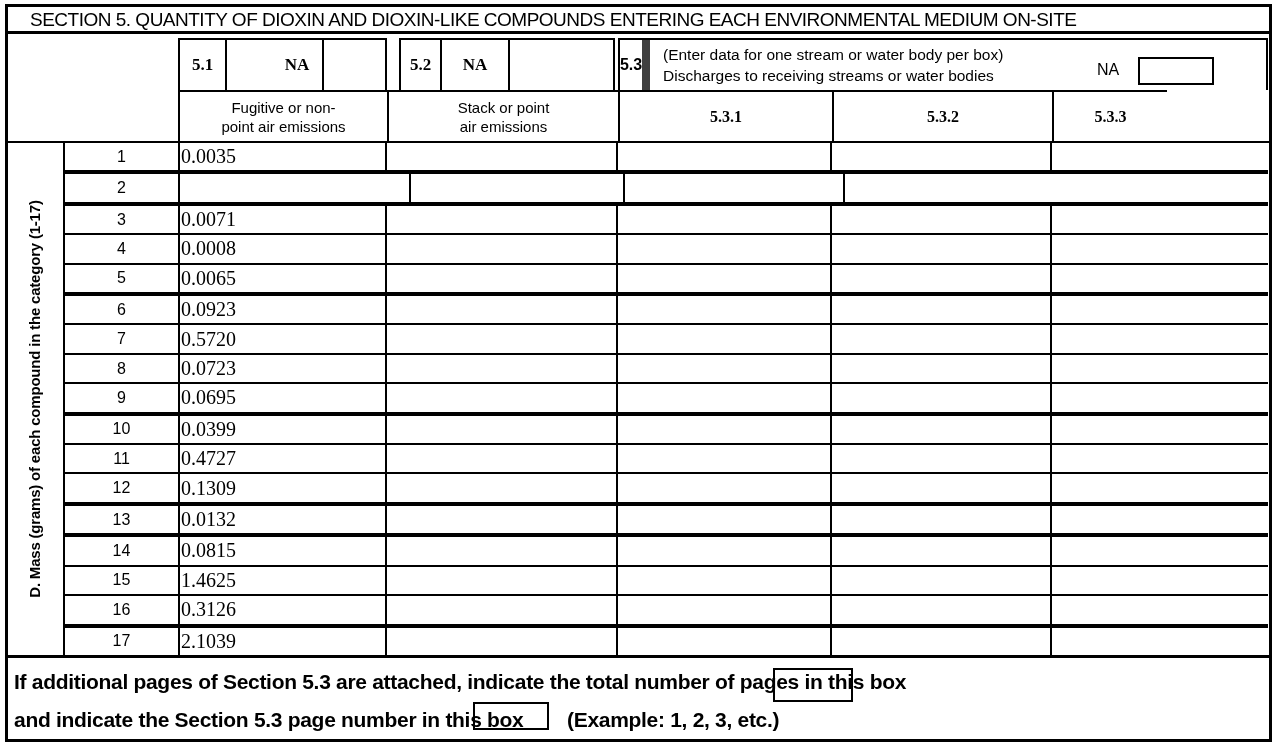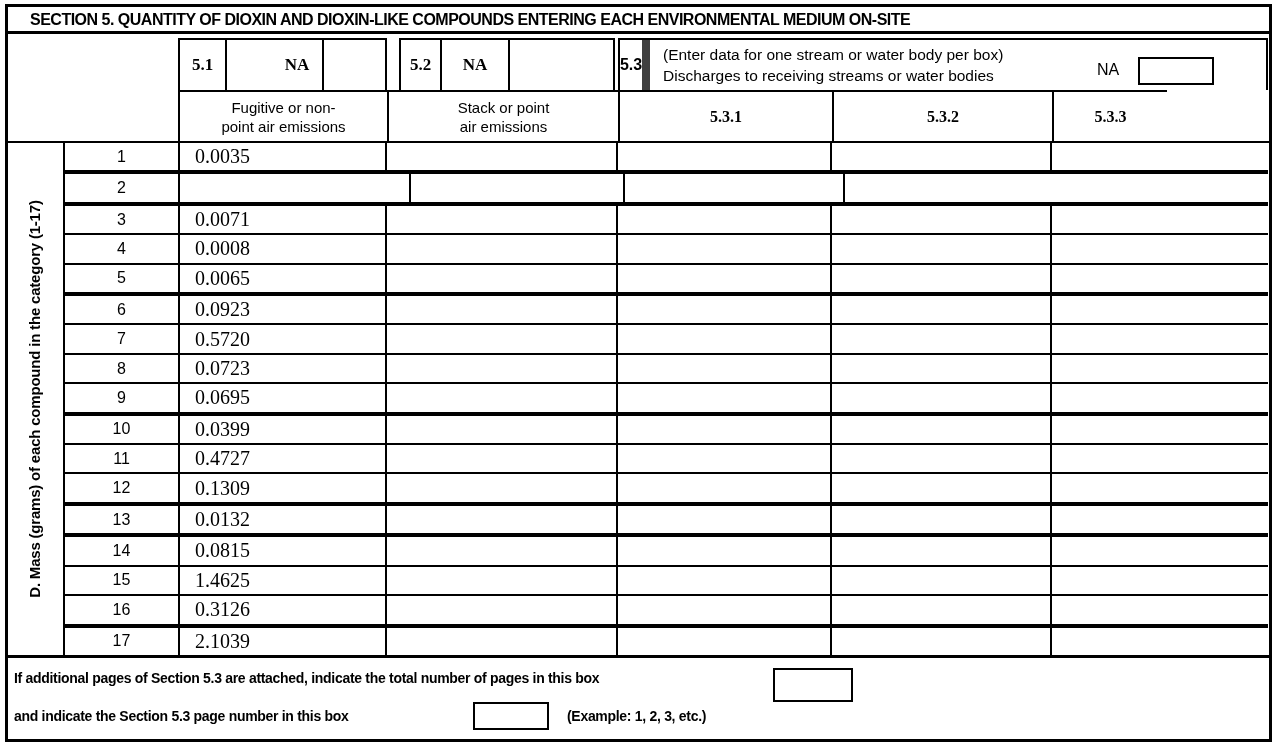--- a/index.html
+++ b/index.html
@@ -1,21 +1,21 @@
 <!DOCTYPE html>
 <html><head>
 <meta charset="utf-8">
 <style>
   * { box-sizing: border-box; margin: 0; padding: 0; }
   html, body { width: 1277px; height: 747px; background: #ffffff; color: #000;
     font-family: "Liberation Sans", sans-serif; overflow: hidden; position: relative; }
   .abs { position: absolute; }
   .outer { left: 5px; top: 4px; width: 1267px; height: 738px; border: 3px solid #000; }
-  .title { left: 30px; top: 8px; width: 1230px; height: 35px; font-weight: bold;
-    font-size: 16px; letter-spacing: -0.5px; line-height: 23px; white-space: nowrap; }
+  .title { left: 30px; top: 8px; width: 1230px; height: 35px; font-weight: normal;
+    font-size: 19px; letter-spacing: -0.5px; line-height: 23px; white-space: nowrap; }
   .titlesep { left: 5px; top: 31px; width: 1267px; height: 3px; background: #000; }
 
   
   .grp { top: 38px; height: 52px; border: 2px solid #000; border-bottom: none; display: flex; }
   .grp .codecell { border-right: 2px solid #000; display: flex; align-items: center; justify-content: center;
     font-family: "Liberation Serif", serif; font-weight: bold; font-size: 17px; }
   .grp .nacell { border-right: 2px solid #000; display: flex; align-items: center; justify-content: center;
     font-family: "Liberation Serif", serif; font-weight: bold; font-size: 17px; }
   .grp .fillcell { flex: 1; }
   .grp53 { left: 618px; top: 38px; width: 650px; height: 52px; border: 2px solid #000; border-bottom: none;
@@ -41,29 +41,29 @@
     transform: rotate(-90deg) translateX(-512px); display: flex; align-items: center;
     justify-content: center; font-weight: bold; font-size: 15px; letter-spacing: -0.2px; }
 
   
   .grid { left: 65px; top: 143px; width: 1203px; height: 512px; display: flex; flex-direction: column; }
   .r { flex: 1; display: flex; border-bottom: 2px solid #000; }
   .r.thick { border-bottom-width: 4px; }
   .r.last { border-bottom: none; }
   .r > div { border-right: 2px solid #000; display: flex; align-items: center; }
   .c-num { width: 115px; justify-content: center; font-size: 16px; }
-  .c-val { width: 207px; padding-left: 15px; font-family: "Liberation Serif", serif; font-size: 20px; }
+  .c-val { width: 207px; padding-left: 1px; font-family: "Liberation Serif", serif; font-size: 20px; }
   .c-52 { width: 231px; }
   .c-531 { width: 214px; }
   .c-532 { width: 220px; }
   .c-533 { flex: 1; border-right: none !important; }
 
   
   .footline { left: 5px; top: 655px; width: 1267px; height: 3px; background: #000; }
-  .ftext { font-weight: bold; font-size: 14px; letter-spacing: -0.3px; white-space: nowrap; text-align: center; }
+  .ftext { font-weight: bold; font-size: 21px; letter-spacing: -0.3px; white-space: nowrap; text-align: center; }
   .f1 { left: 14px; top: 670px; }
   .fbox1 { left: 773px; top: 668px; width: 80px; height: 34px; border: 2px solid #000; }
   .f2 { left: 14px; top: 708px; }
   .fbox2 { left: 473px; top: 702px; width: 76px; height: 28px; border: 2px solid #000; }
   .fex { left: 567px; top: 708px; }
 </style>
 </head>
 <body>
 
 <div class="abs outer"></div>

